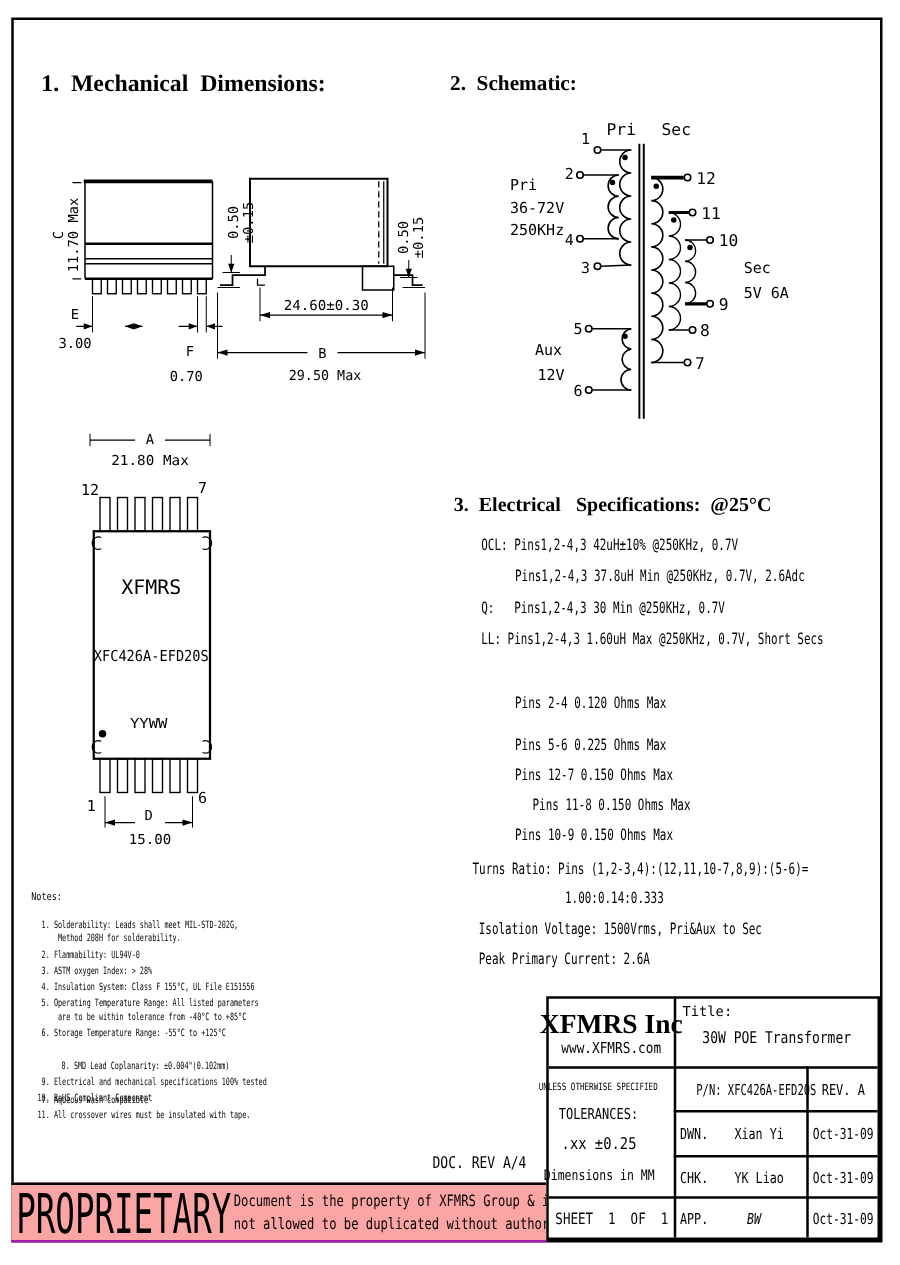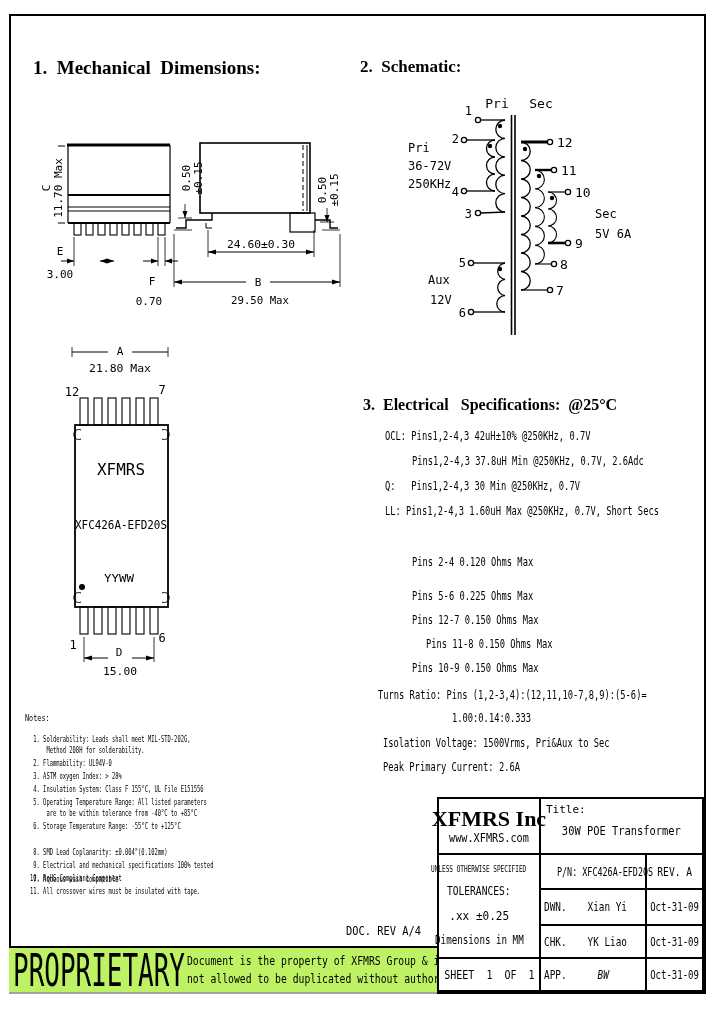--- a/index.html
+++ b/index.html
@@ -253,28 +253,28 @@
   <div class="abs mono" style="left:25px;top:713px;font-size:8.5px;"><span class="cx80">Notes:</span></div>
   <div class="abs mono note" style="left:30px;top:735px;"><span class="cx68"> 1. Solderability: Leads shall meet MIL-STD-202G,</span></div>
   <div class="abs mono note" style="left:30px;top:746px;"><span class="cx68">     Method 208H for solderability.</span></div>
   <div class="abs mono note" style="left:30px;top:759px;"><span class="cx68"> 2. Flammability: UL94V-0</span></div>
   <div class="abs mono note" style="left:30px;top:772px;"><span class="cx68"> 3. ASTM oxygen Index: &gt; 28%</span></div>
   <div class="abs mono note" style="left:30px;top:785px;"><span class="cx68"> 4. Insulation System: Class F 155°C, UL File E151556</span></div>
   <div class="abs mono note" style="left:30px;top:798px;"><span class="cx68"> 5. Operating Temperature Range: All listed parameters</span></div>
   <div class="abs mono note" style="left:30px;top:809px;"><span class="cx68">     are to be within tolerance from -40°C to +85°C</span></div>
   <div class="abs mono note" style="left:30px;top:822px;"><span class="cx68"> 6. Storage Temperature Range: -55°C to +125°C</span></div>
   <div class="abs mono note" style="left:30px;top:835px;margin-top:40px;"><span class="cx68"> 7. Aqueous wash compatible</span></div>
-  <div class="abs mono note" style="left:30px;top:848px;"><span class="cx68"> 8. SMD Lead Coplanarity: ±0.004"(0.102mm)</span></div>
+  <div class="abs mono note" style="left:46px;top:848px;"><span class="cx68"> 8. SMD Lead Coplanarity: ±0.004"(0.102mm)</span></div>
   <div class="abs mono note" style="left:30px;top:861px;"><span class="cx68"> 9. Electrical and mechanical specifications 100% tested</span></div>
   <div class="abs mono note" style="left:30px;top:874px;"><span class="cx68">10. RoHS Compliant Component</span></div>
   <div class="abs mono note" style="left:30px;top:887px;"><span class="cx68">11. All crossover wires must be insulated with tape.</span></div>
 
   <div class="abs mono" style="left:346px;top:923px;font-size:13px;"><span class="cx80">DOC. REV A/4</span></div>
 
-  <div class="abs" style="left:9px;top:946px;width:428px;height:44px;border-top:2px solid #000;border-bottom:2px solid #a3a3a3;background:#bef264;">
+  <div class="abs" style="left:9px;top:946px;width:428px;height:44px;border-top:2px solid #000;border-bottom:2px solid #a21caf;background:#fca5a5;">
     <svg class="abs" style="left:4px;top:1px;" width="180" height="44" viewBox="0 0 180 44">
       <text x="0" y="37" font-size="44" font-family="Liberation Sans" fill="#ffffff" stroke="#000000" stroke-width="1.4" textLength="172" lengthAdjust="spacingAndGlyphs">PROPRIETARY</text>
     </svg>
     <div class="abs mono" style="left:178px;top:5px;font-size:12.5px;"><span class="cx78 cx72" style="transform:scaleX(.78);transform-origin:0 0;display:inline-block;">Document is the property of XFMRS Group &amp; is</span></div>
     <div class="abs mono" style="left:178px;top:23px;font-size:12.5px;"><span style="transform:scaleX(.78);transform-origin:0 0;display:inline-block;">not allowed to be duplicated without authorization.</span></div>
   </div>
 
   <div class="abs" style="left:437px;top:797px;width:267px;height:195px;border:2px solid #000;box-sizing:border-box;background:#fff;">
 
     <div class="abs line" style="left:100px;top:0;width:2px;height:191px;"></div>

